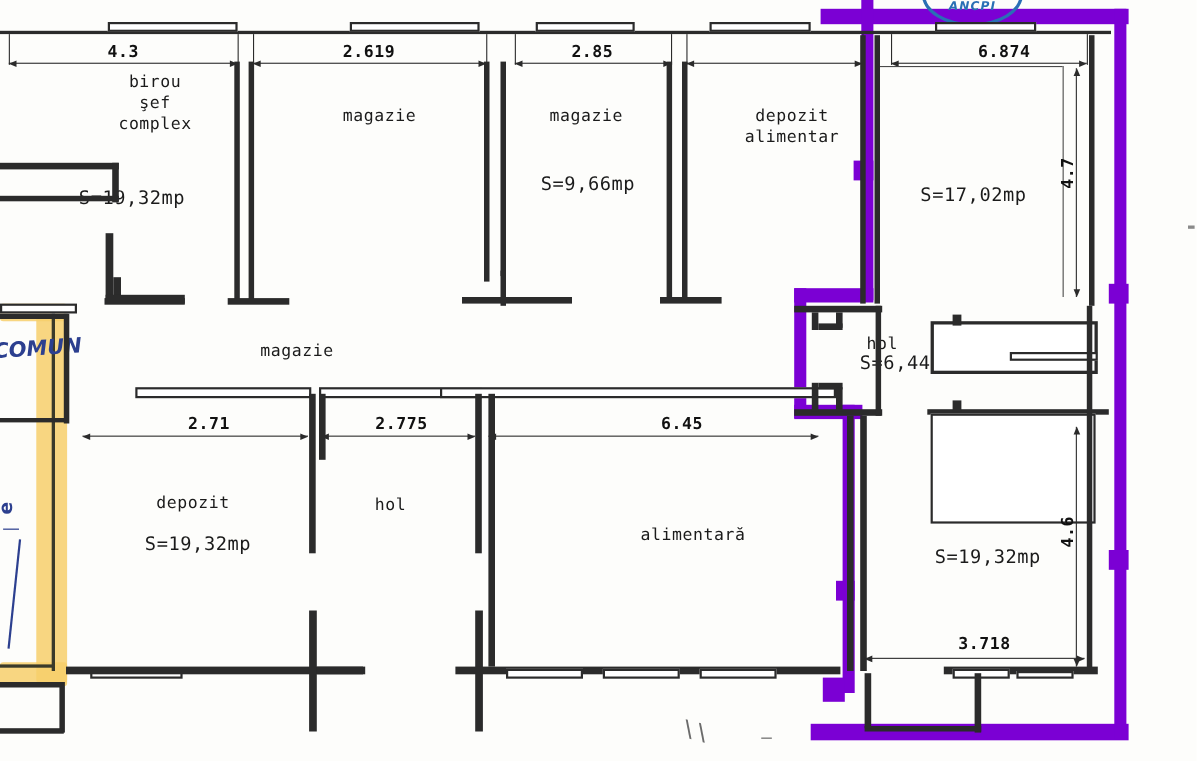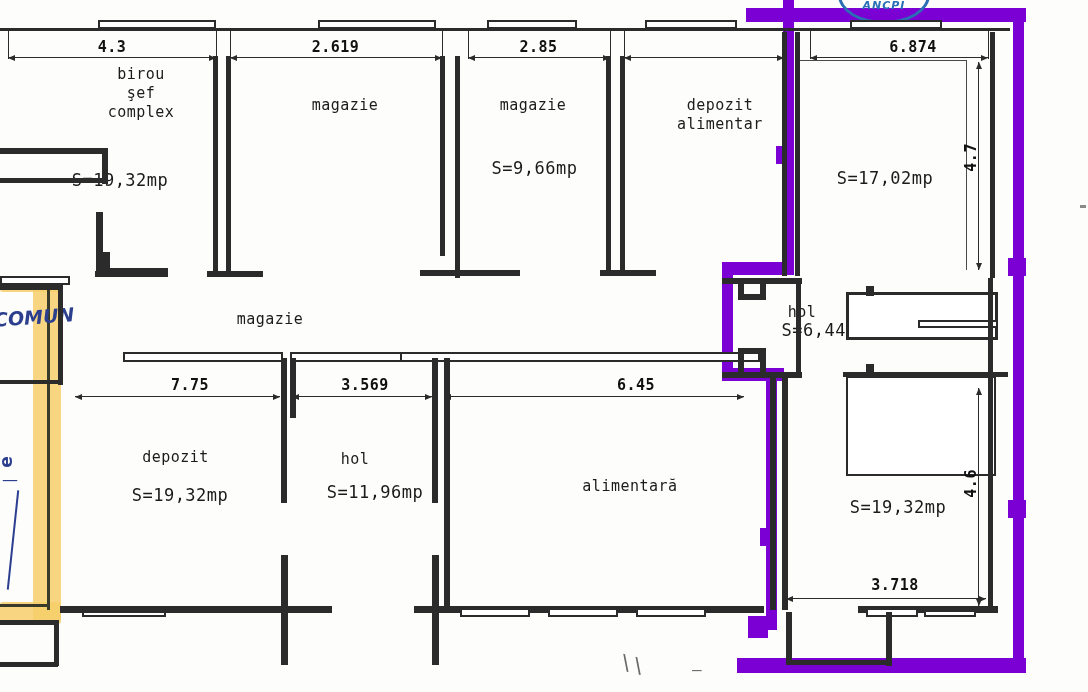--- a/index.html
+++ b/index.html
@@ -164,38 +164,37 @@
 
   <div class="label dim-v" style="left:951px;top:148px;width:40px;text-align:center;">4.7</div>
   <div class="dimline-v" style="left:978px;top:62px;height:208px;"></div>
 
   <div class="label room-name" style="left:195px;top:310px;width:150px;">magazie</div>
 
   <div class="wall" style="left:123px;top:352px;width:160px;height:10px;"></div>
   <div class="wall" style="left:290px;top:352px;width:148px;height:10px;"></div>
   <div class="wall" style="left:400px;top:352px;width:360px;height:10px;"></div>
 
-  <div class="label dim" style="left:110px;top:376px;width:160px;">7.75</div>
-  <div class="label dim" style="left:300px;top:376px;width:130px;">3.569</div>
-  <div class="label dim" style="left:516px;top:376px;width:240px;">6.45</div>
+  <div class="label dim" style="left:110px;top:376px;width:160px;">2.71</div>
+  <div class="label dim" style="left:300px;top:376px;width:130px;">2.775</div>
+  <div class="label dim" style="left:500px;top:376px;width:240px;">6.45</div>
 
   <div class="dimline" style="left:75px;top:396px;width:205px;"></div>
   <div class="dimline" style="left:292px;top:396px;width:140px;"></div>
   <div class="dimline" style="left:444px;top:396px;width:300px;"></div>
 
   <div class="wline" style="left:281px;top:358px;width:6px;height:145px;"></div>
   <div class="wline" style="left:290px;top:358px;width:6px;height:60px;"></div>
   <div class="wline" style="left:432px;top:358px;width:6px;height:145px;"></div>
   <div class="wline" style="left:444px;top:358px;width:6px;height:248px;"></div>
 
   <div class="label room-name" style="left:108px;top:448px;width:135px;">depozit</div>
   <div class="label room-area" style="left:100px;top:485px;width:160px;">S=19,32mp</div>
 
   <div class="label room-name" style="left:300px;top:450px;width:110px;">hol</div>
-  <div class="label room-area" style="left:300px;top:482px;width:150px;">S=11,96mp</div>
 
   <div class="label room-name" style="left:540px;top:477px;width:180px;">alimentară</div>
 
   <div class="label room-name" style="left:762px;top:303px;width:80px;">hol</div>
   <div class="label room-area" style="left:752px;top:320px;width:145px;">S=6,44mp</div>
 
   <div class="wline" style="left:722px;top:278px;width:80px;height:6px;"></div>
   <div class="wline" style="left:738px;top:284px;width:6px;height:16px;"></div>
   <div class="wline" style="left:744px;top:294px;width:22px;height:6px;"></div>
   <div class="wline" style="left:760px;top:284px;width:6px;height:14px;"></div>

